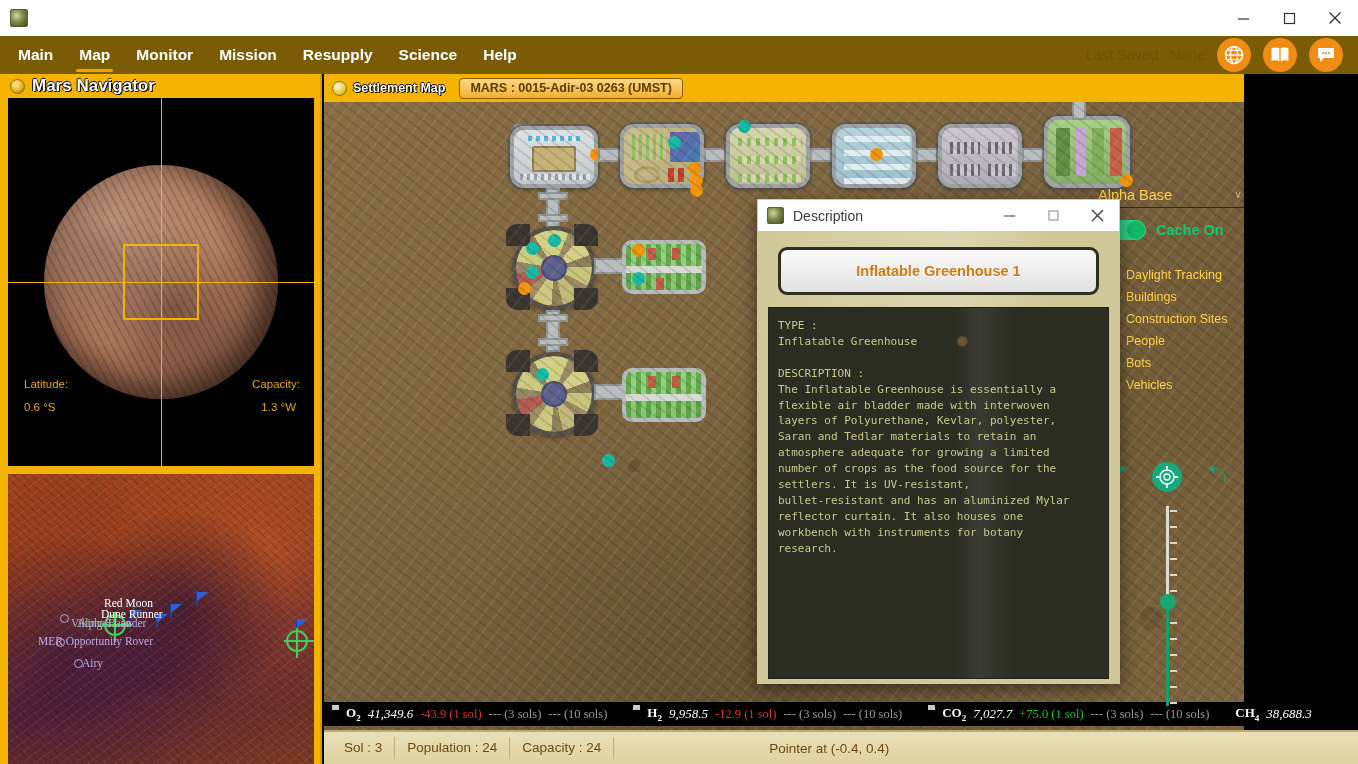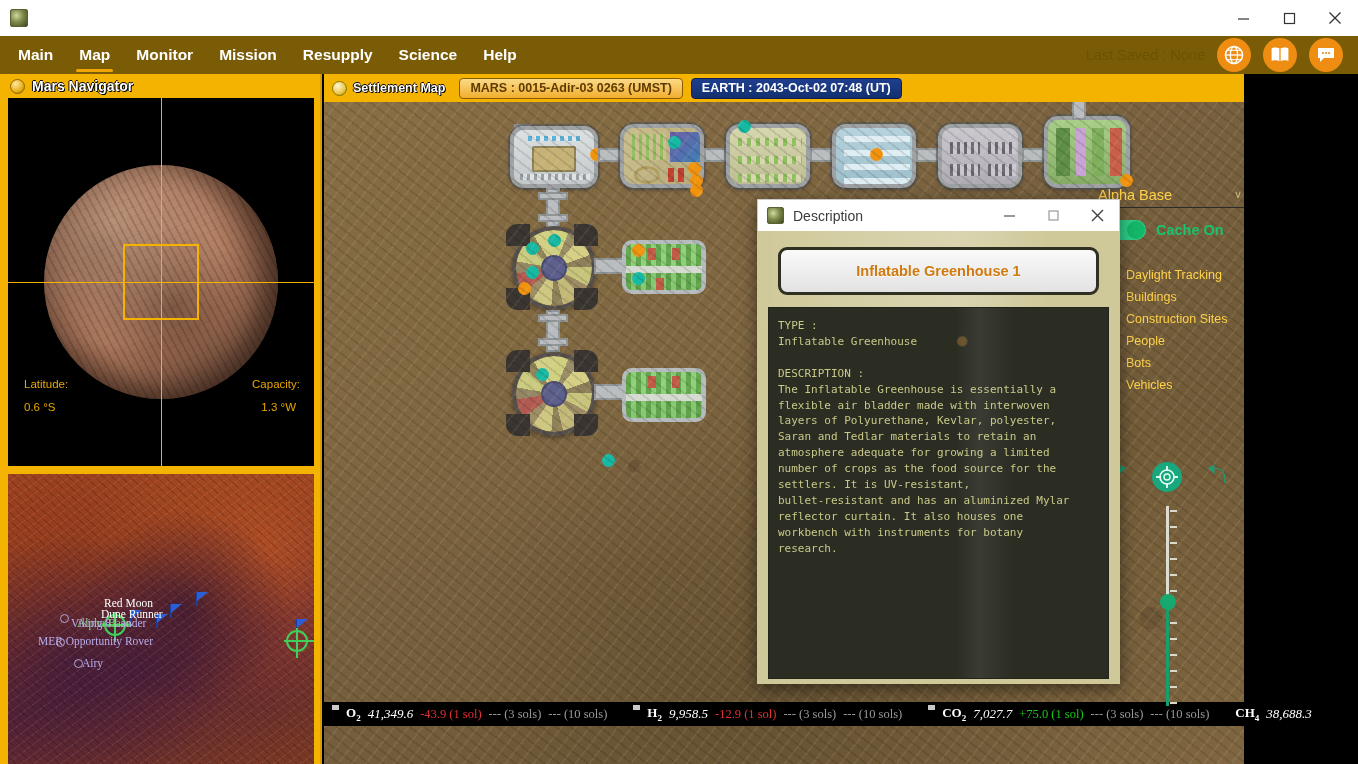--- a/index.html
+++ b/index.html
@@ -60,21 +60,21 @@
   .nav-header {
     position:absolute; left:4px; top:2px; width:314px; height:20px;
     background:#f5b301; display:flex; align-items:center;
   }
   .nav-bulb {
     width:15px; height:15px; border-radius:50%; margin-left:6px; margin-right:7px;
     background: radial-gradient(circle at 35% 30%, #ffe9a0, #e8b01a 60%, #9c6f00);
     border:1px solid #8a6400;
   }
   .nav-title {
-    font-size:14px; font-weight:bold; color:#fff;
+    font-size:17px; font-weight:bold; color:#fff;
     text-shadow: 1px 1px 0 #000, -1px 0 0 #000, 0 -1px 0 #000;
   }
   .globe-box {
     position:absolute; left:8px; top:24px; width:306px; height:368px;
     background:#000; overflow:hidden;
   }
   .globe {
     position:absolute; left:50%; top:50%; transform:translate(-50%,-50%);
     width:234px; height:234px; border-radius:50%;
     background:
@@ -605,21 +605,20 @@
           <div style="position:absolute;left:46px;top:4px;width:8px;height:12px;background:#c25b45"></div>
         </div>
       </div>
       <div class="dot teal" style="left:278px;top:352px"></div>
     </div>
 
     <div class="map-toolbar">
       <div class="sm-bulb"></div>
       <div class="sm-title">Settlement Map</div>
       <div class="chip mars">MARS :  0015-Adir-03 0263 (UMST)</div>
-      <div class="chip earth">EARTH :  2043-Oct-02  07:48 (UT)</div>
       <div class="max-icon"></div>
     </div>
 
     <div class="right-panel">
       <div class="sel-row">
         <span class="sel-name">Alpha Base</span>
         <span class="sel-caret">∨</span>
       </div>
       <div class="cache-row">
         <span class="toggle"></span>
@@ -764,14 +763,20 @@
       <span class="res-d pos">+75.0 (1 sol)</span>
       <span class="res-d mute">--- (3 sols)</span>
       <span class="res-d mute">--- (10 sols)</span>
     </div>
     <div class="res-group" style="padding-left:26px">
       <span class="res-name"><span>CH</span><sub>4</sub></span>
       <span class="res-val">38,688.3</span>
     </div>
   </div>
 
+  <div class="status-bar">
+    <div class="st-cell">Sol : 3</div>
+    <div class="st-cell">Population : 24</div>
+    <div class="st-cell">Capacity : 24</div>
+    <div class="st-pointer">Pointer at (-0.4, 0.4)</div>
+  </div>
 
 </div>
 
 </body></html>

